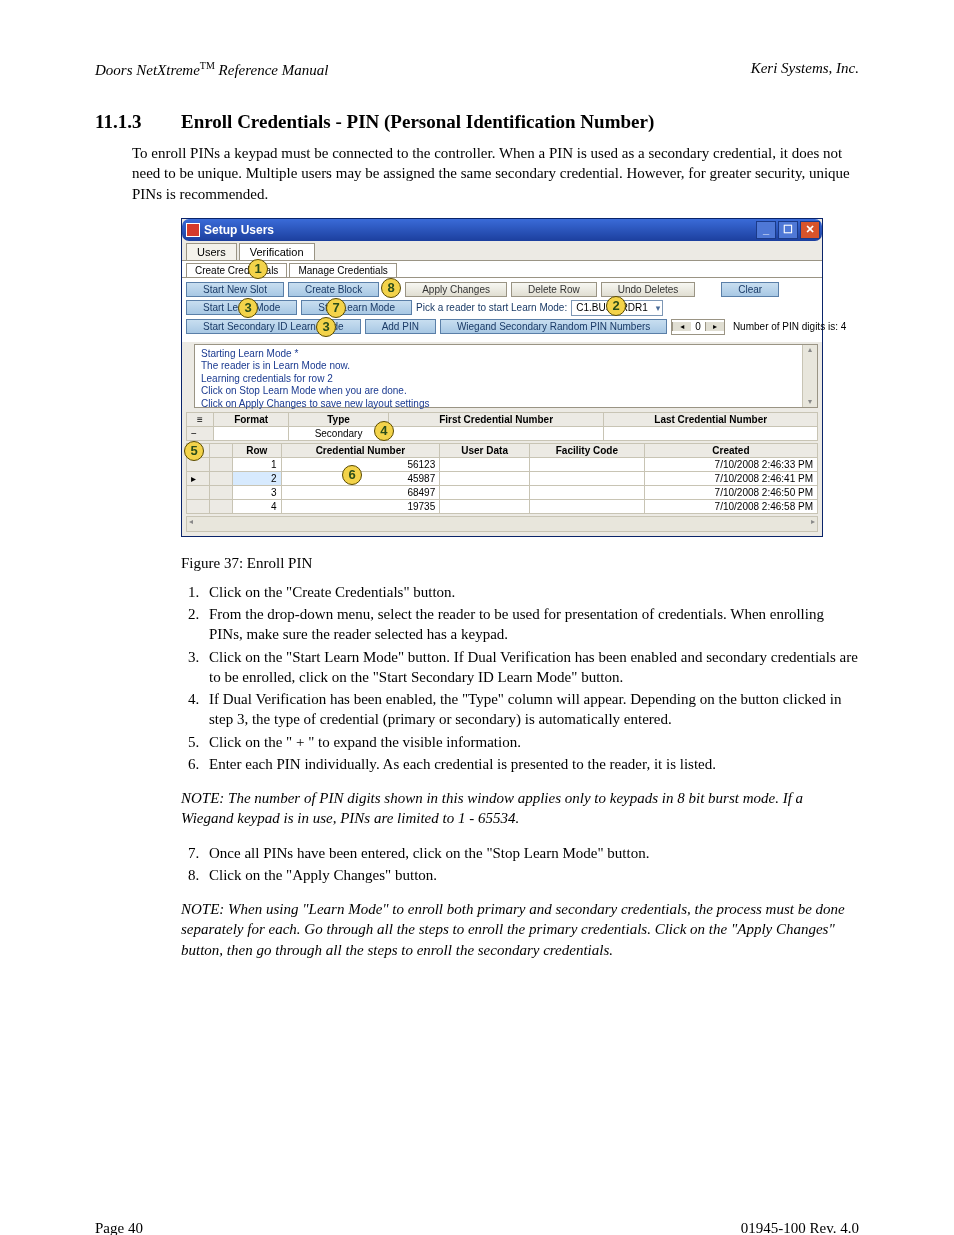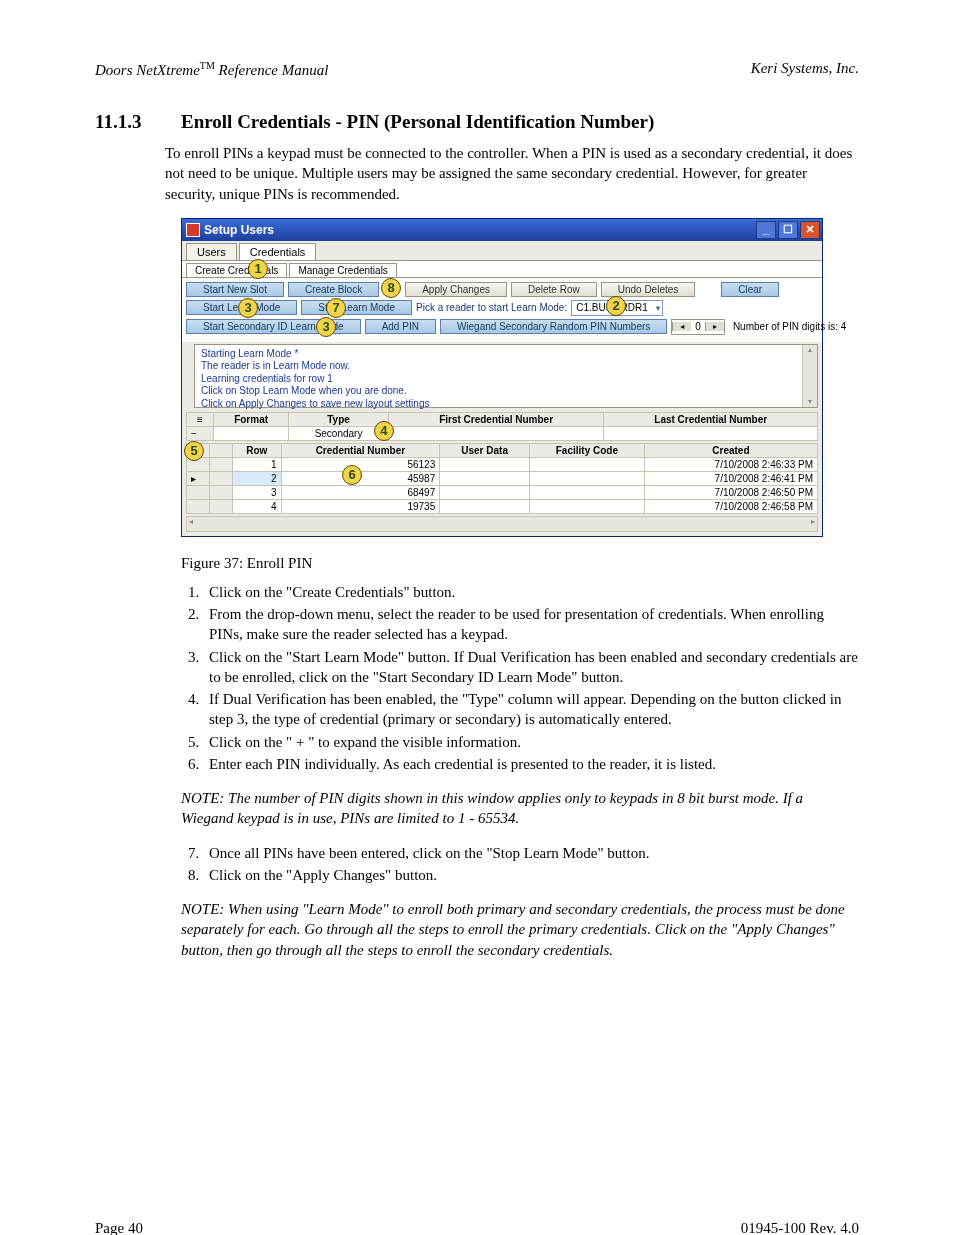--- a/index.html
+++ b/index.html
@@ -19,21 +19,21 @@
   }
   .header-left { }
   .tm { font-size: 10px; vertical-align: super; font-style: normal;}
   .section-heading {
     font-weight: bold;
     font-size: 19px;
     margin-bottom: 10px;
   }
   .section-number { display:inline-block; width: 86px; }
   .body-text {
-    margin-left: 70px;
+    margin-left: 37px;
     margin-bottom: 14px;
     line-height: 1.35;
   }
   .figure-area {
     margin-left: 86px;
     margin-bottom: 18px;
   }
   .figure-caption {
     margin-left: 86px;
     margin-bottom: 10px;
@@ -74,20 +74,21 @@
   }
   .titlebar {
     background: linear-gradient(to bottom, #3a6bd8, #1c3f9e);
     color: #fff;
     display: flex;
     align-items: center;
     justify-content: space-between;
     padding: 2px 2px 2px 4px;
     font-weight: bold;
     font-size: 12px;
+    border-radius: 7px;
   }
   .titlebar .title { display:flex; align-items:center; gap:4px;}
   .titlebar .icon-sq {
     width:12px;height:12px;background:#d43a2a;border:1px solid #fff;
   }
   .winbtns { display:flex; gap:2px;}
   .winbtn {
     width:18px;height:16px;background:#4f78d6;border:1px solid #1b3a88;
     color:#fff;display:flex;align-items:center;justify-content:center;
     font-size:11px;line-height:1;font-family:Arial,sans-serif;
@@ -219,21 +220,21 @@
           <span>Setup Users</span>
         </span>
       <span class="winbtns">
         <span class="winbtn">_</span>
         <span class="winbtn">☐</span>
         <span class="winbtn close">✕</span>
       </span>
     </div>
     <div class="tabs">
       <div class="tab">Users</div>
-      <div class="tab active">Credentials</div>
+      <div class="tab active">Verification</div>
     </div>
     <div class="subtabs rel">
       <div class="subtab">Create Credentials</div>
       <div class="subtab">Manage Credentials</div>
       <span class="callout" style="left:66px;top:-2px;">1</span>
     </div>
     <div class="toolbar-area rel">
       <div class="btnrow">
         <span class="xpbtn blue">Start New Slot</span>
         <span class="xpbtn blue">Create Block</span>
@@ -264,21 +265,21 @@
             <span class="arr">▸</span>
           </span>
         <span style="flex:1"></span>
         <span class="lbltext" style="color:#000;text-align:right;">Number of PIN digits is:  4</span>
         <span class="callout" style="left:130px;top:-2px;">3</span>
       </div>
     </div>
     <div class="msgbox">
       <div>Starting Learn Mode *</div>
       <div>The reader is in Learn Mode now.</div>
-      <div>Learning credentials for row 1</div>
+      <div>Learning credentials for row 2</div>
       <div>Click on Stop Learn Mode when you are done.</div>
       <div>Click on Apply Changes to save new layout settings</div>
       <div class="scroll-v"></div>
     </div>
 
     <table class="grid1 rel">
       <tbody>
           <tr>
         <th class="expand-col">≡</th>
         <th>Format</th>

